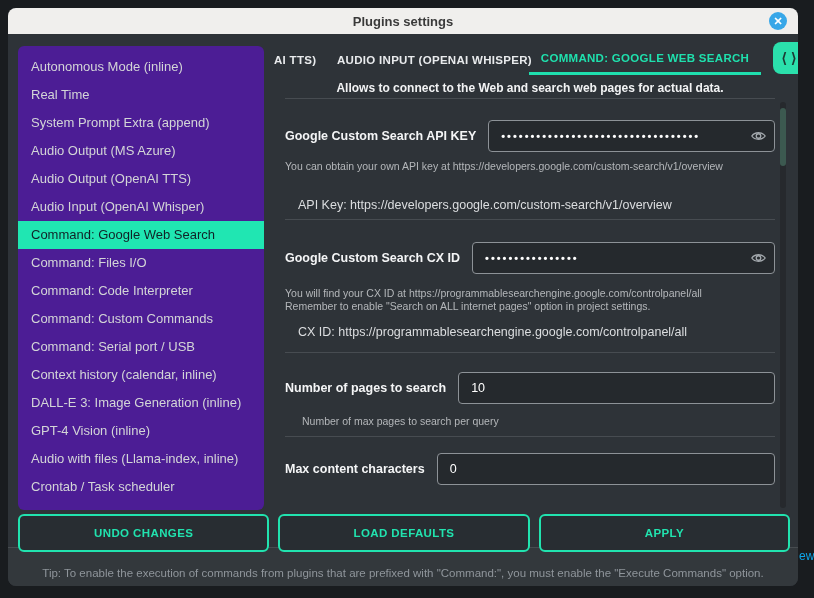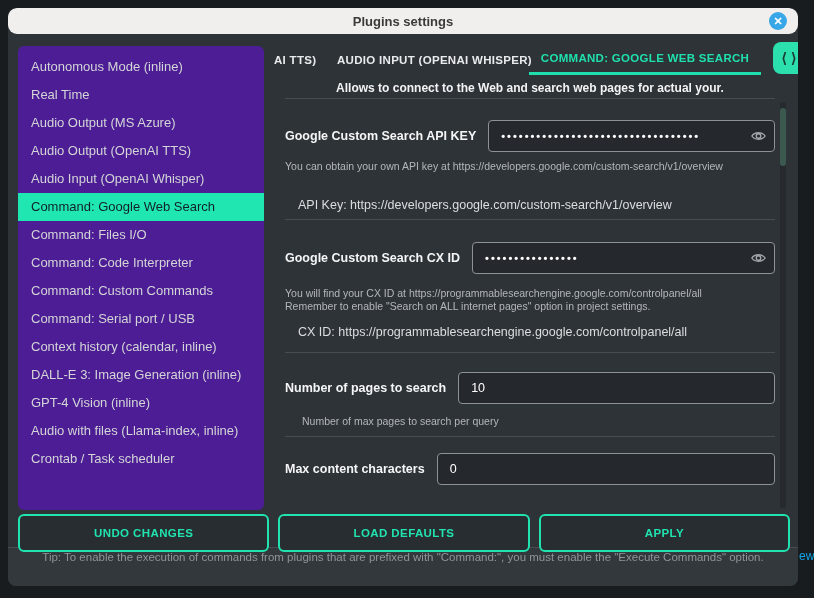--- a/index.html
+++ b/index.html
@@ -9,21 +9,21 @@
     background:#191c1f; font-family:"Liberation Sans", sans-serif;
   }
   .bg-fragment { position:absolute; left:799px; top:549px; color:#0ea5e9; font-size:12px; }
 
   .dialog {
     position:absolute; left:8px; top:8px; width:790px; height:578px;
     background:#2e3338; border-radius:8px; overflow:hidden;
   }
   .titlebar {
     position:absolute; top:0; left:0; right:0; height:26px; background:#f0efed;
-    display:flex; align-items:center; justify-content:center;border-radius:9px;
+    display:flex; align-items:center; justify-content:center;
   }
   .titlebar-title { font-size:13px; font-weight:bold; color:#3a3a3a; }
   .close-btn {
     position:absolute; right:11px; top:4px; width:18px; height:18px; border-radius:50%;
     background:#38a7e8; color:#ffffff; display:flex; align-items:center; justify-content:center;
     font-size:11px; font-weight:bold; cursor:pointer;
   }
 
   .tabrow { position:absolute; top:36px; left:0; right:0; height:31px;margin-left:8px; }
   .tab {
@@ -76,21 +76,21 @@
   .help-1 { top:152px; } .help-2 { top:279px; } .help-3 { top:407px;margin-left:17px; }
   .link-line { position:absolute; left:290px; width:477px; font-size:12.5px; color:#dcdee0; }
   .link-1 { top:190px; } .link-2 { top:317px; }
 
   .scrollbar { position:absolute; left:772px; top:94px; width:6px; height:406px; background:#26292d; border-radius:3px; }
   .scroll-thumb { position:absolute; left:0; top:6px; width:6px; height:58px; background:#3c5950; border-radius:3px; }
 
   .footer-tip {
     position:absolute; left:0; right:0; top:539px; height:39px;
     background:#33383c; border-top:1px solid #474c50;
-    display:flex; align-items:flex-end; justify-content:center; padding-bottom:23px;
+    display:flex; align-items:flex-end; justify-content:center; padding-bottom:7px;
   }
   .tip-text { font-size:11.5px; color:#8f959b; }
 
   .btn-row {
     position:absolute; left:10px; top:506px; width:772px; height:38px;
     display:flex; gap:9px; z-index:6;
   }
   .footer-btn {
     flex:1; height:38px; background:#282d32; border:2px solid #21e3af; border-radius:6px;
     color:#21e3af; font-size:11.5px; font-weight:bold; letter-spacing:.4px;
@@ -115,36 +115,37 @@
     <div class="tabrow">
       <span class="tab tab-clipped">AI TTS)</span>
       <span class="tab tab-audio-input">AUDIO INPUT (OPENAI WHISPER)</span>
       <span class="tab tab-active">COMMAND: GOOGLE WEB SEARCH</span>
       <span class="code-btn">⟨ ⟩</span>
     </div>
 
     <div class="sidebar">
       <div class="side-item">Autonomous Mode (inline)</div>
       <div class="side-item">Real Time</div>
+      <div class="side-item">System Prompt Extra (append)</div>
       <div class="side-item">Audio Output (MS Azure)</div>
       <div class="side-item">Audio Output (OpenAI TTS)</div>
       <div class="side-item">Audio Input (OpenAI Whisper)</div>
       <div class="side-item selected">Command: Google Web Search</div>
       <div class="side-item">Command: Files I/O</div>
       <div class="side-item">Command: Code Interpreter</div>
       <div class="side-item">Command: Custom Commands</div>
       <div class="side-item">Command: Serial port / USB</div>
       <div class="side-item">Context history (calendar, inline)</div>
       <div class="side-item">DALL-E 3: Image Generation (inline)</div>
       <div class="side-item">GPT-4 Vision (inline)</div>
       <div class="side-item">Audio with files (Llama-index, inline)</div>
       <div class="side-item">Crontab / Task scheduler</div>
     </div>
 
-    <div class="desc">Allows to connect to the Web and search web pages for actual your.</div>
+    <div class="desc">Allows to connect to the Web and search web pages for actual data.</div>
     <div class="sep sep-1"></div>
 
     <div class="field-row row-apikey">
       <span class="field-label">Google Custom Search API KEY</span>
       <span class="input-wrap">
         <input class="text-input masked" type="text" value="••••••••••••••••••••••••••••••••••" style="">
         <svg class="eye-icon" viewBox="0 0 24 24">
           <path d="M2 12 C6 5.5, 18 5.5, 22 12 C18 18.5, 6 18.5, 2 12 Z" fill="none" stroke="#a3a8ad" stroke-width="2"></path>
           <circle cx="12" cy="12" r="3.4" fill="none" stroke="#a3a8ad" stroke-width="2"></circle>
         </svg>

